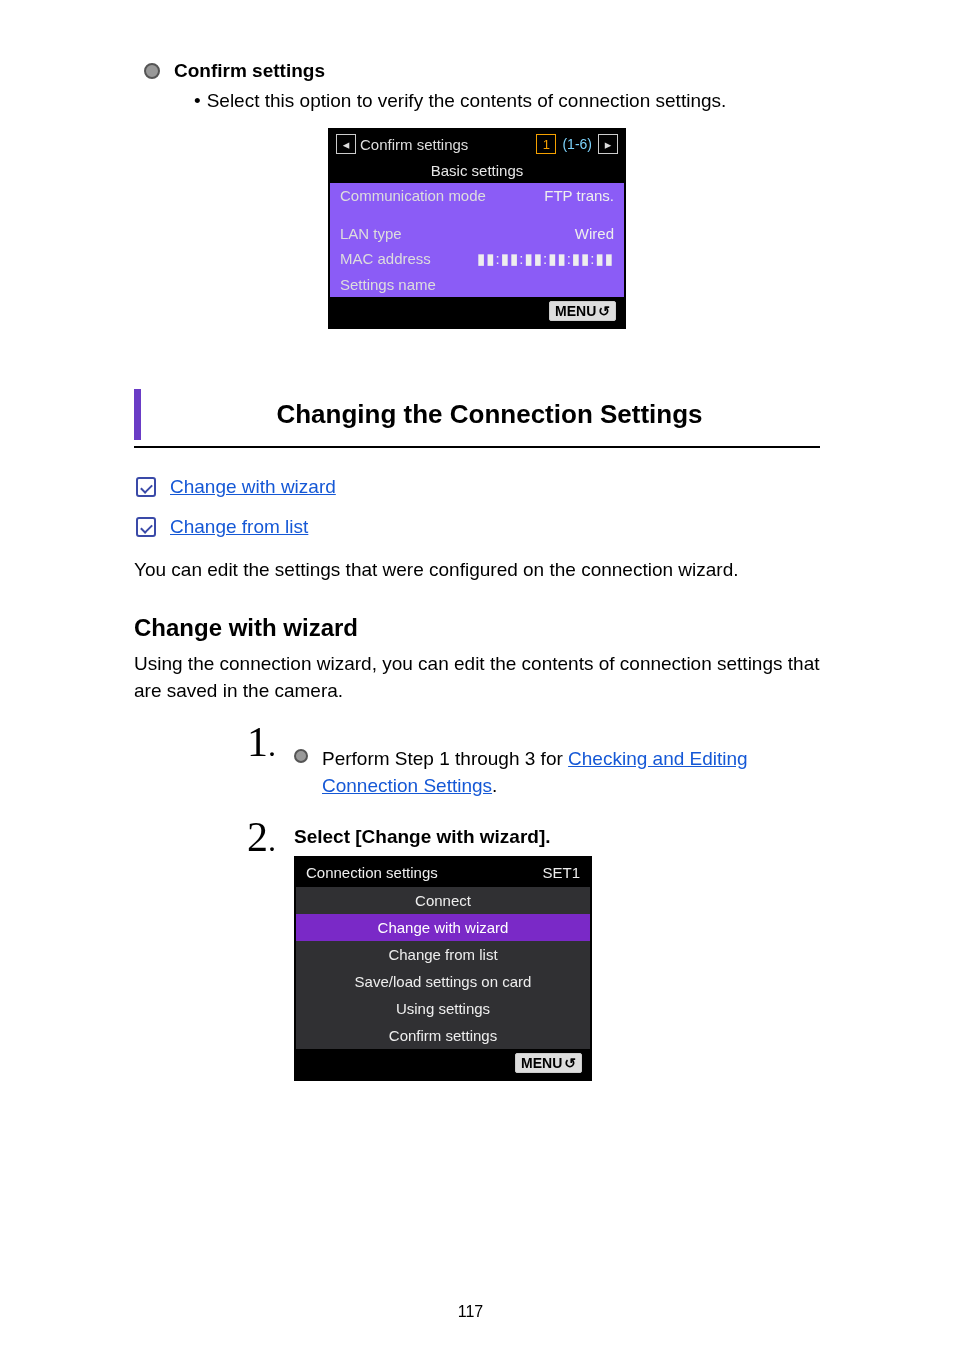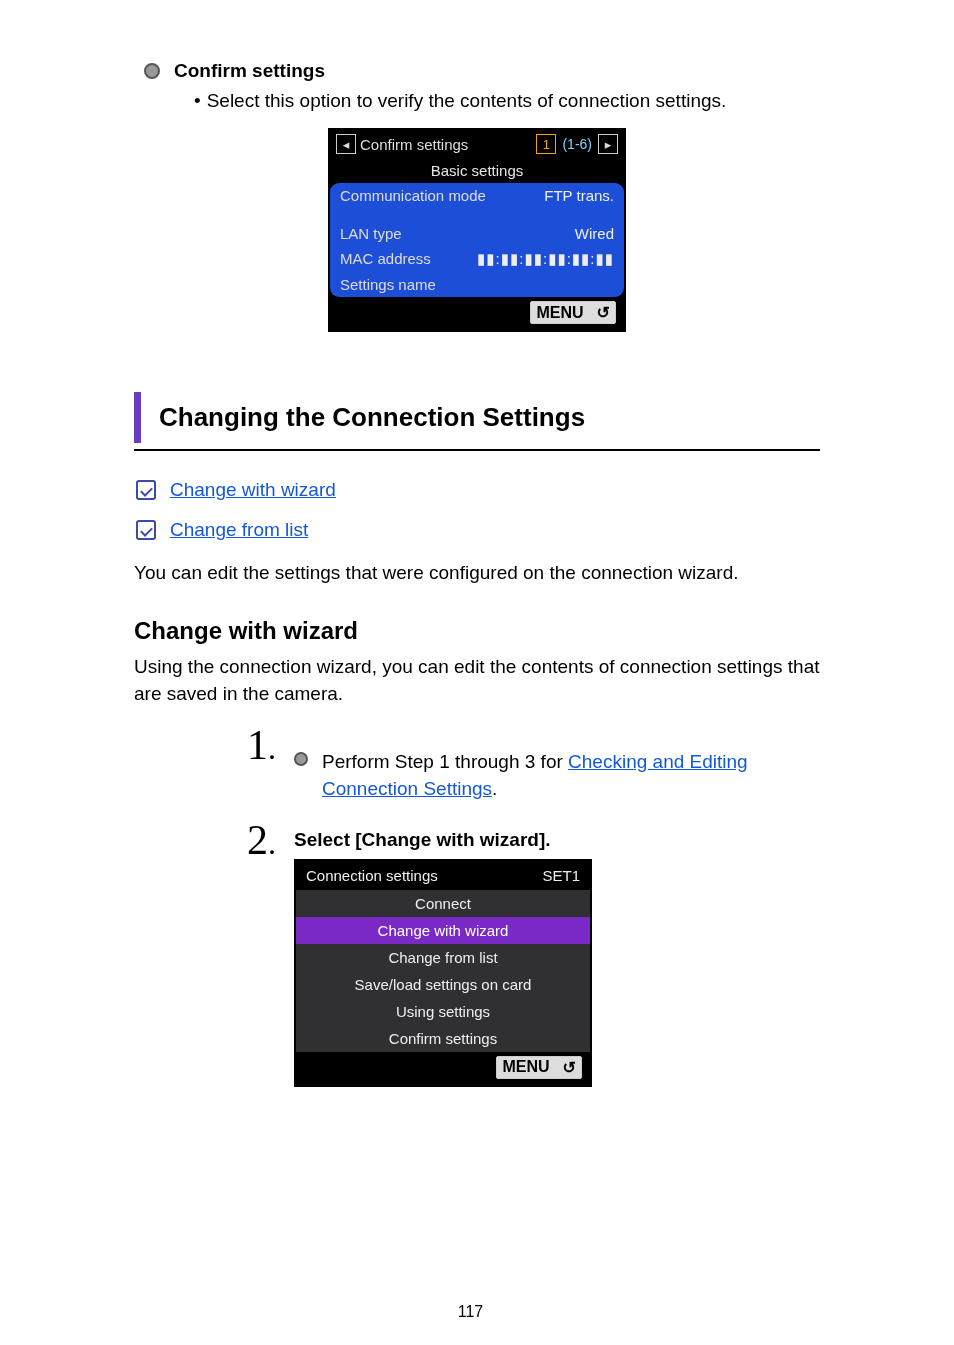--- a/index.html
+++ b/index.html
@@ -67,52 +67,52 @@
     min-width:20px;
     padding:0 4px;
     color:#ddd;
     font-size:13px;
   }
   .cs1-boxed.orange { color:#f5a100; border-color:#f5a100; }
   .cs1-header-title { flex:1; margin-left:4px; color:#ddd; }
   .cs1-header-right { display:flex; align-items:center; gap:6px; }
   .cs1-header-right .pg { color:#7dd3fc; font-size:14px; }
   .cs1-section-title { text-align:center; padding:4px 0; background:#000; font-size:15px; }
-  .cs1-rows { background:#1d4ed8;border-radius:9px; }
+  .cs1-rows { background:#8b5cf6; }
   .cs1-row {
     display:flex;
     justify-content:space-between;
     padding:4px 10px;
     font-size:15px;
   }
   .cs1-row .lbl { color:#ddd; }
   .cs1-row .val { color:#eee; }
   .cs1-row.tall { height:38px; align-items:flex-start; padding-top:4px; }
   .cs1-mac { letter-spacing:1px; color:#bbb; }
   .cs1-footer {
     background:#000;
     text-align:right;
     padding:4px 8px 6px 8px;
   }
   .menu-chip {
     display:inline-flex;
     align-items:center;
-    gap:13px;
+    gap:2px;
     border:1px solid #ccc;
     padding:1px 5px;
-    font-size:16px;
+    font-size:14px;
     color:#000;
     background:#ddd;
     font-weight:bold;
     border-radius:2px;
   }
   .menu-chip .ret-icon { font-weight:bold; }
 
   
-  .section-bar-wrap { margin-top:60px; }
+  .section-bar-wrap { margin-top:60px;text-align:center; }
   .section-bar {
     border-left: 7px solid #6a3cc6;
     padding: 10px 0 10px 18px;
     font-size: 26px;
     font-weight: bold;
   }
   .section-underline { border-top:2px solid #000; margin-top:6px; }
 
   
   .link-list { margin-top:28px; }

